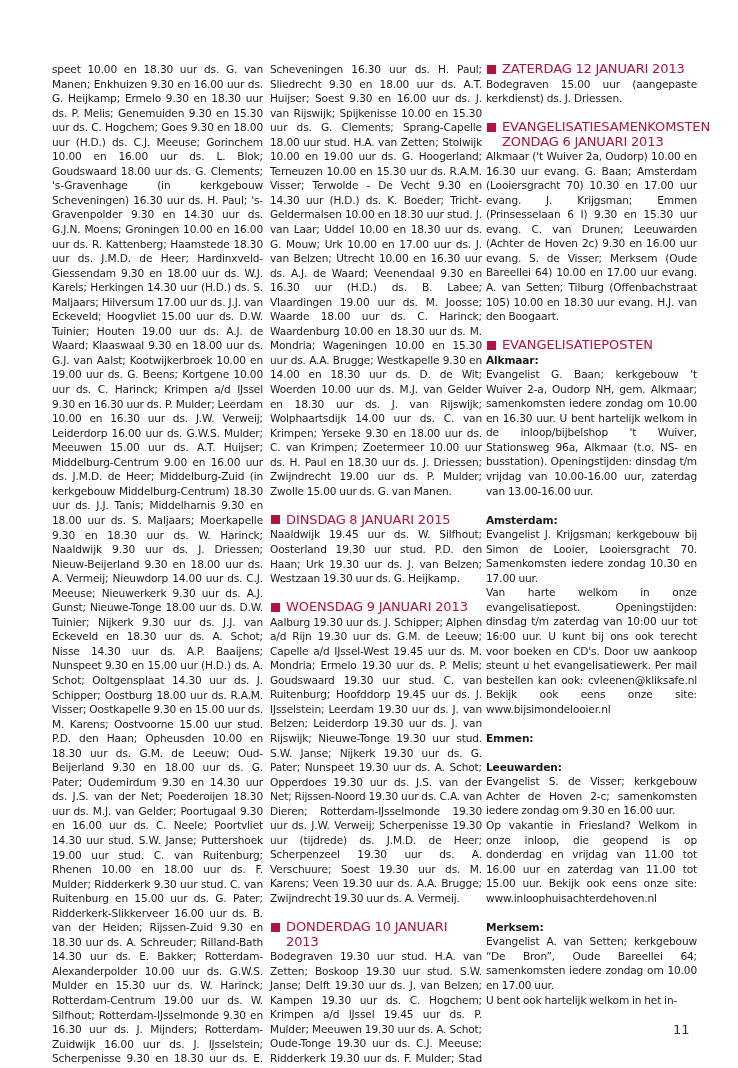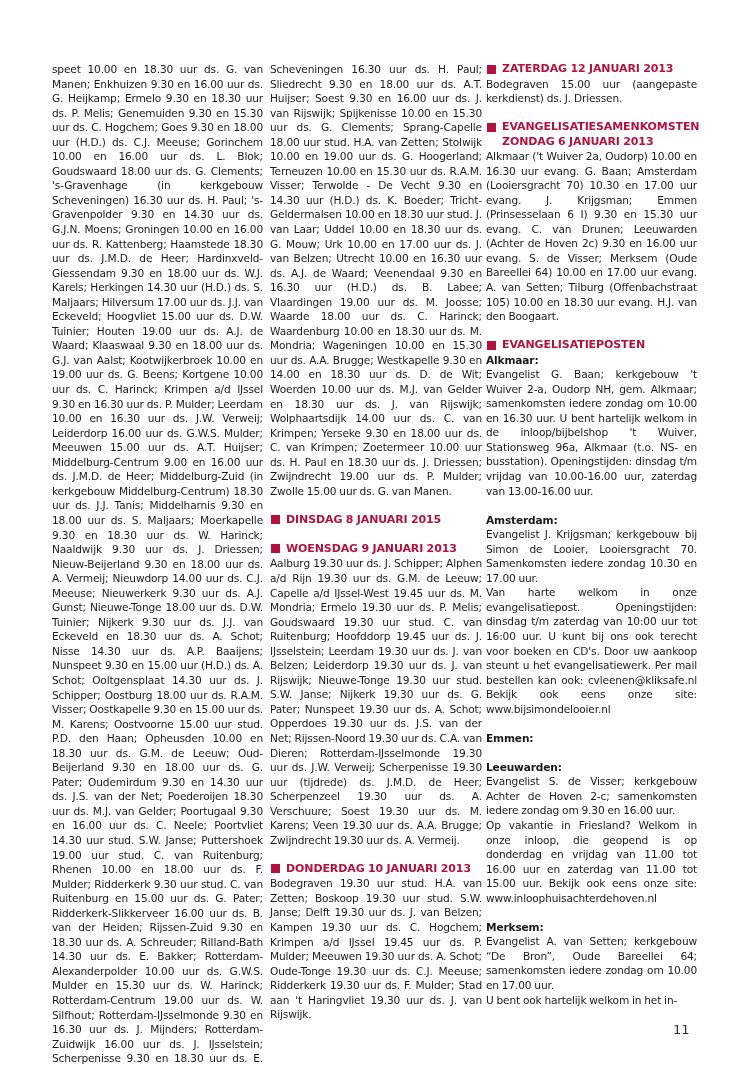--- a/index.html
+++ b/index.html
@@ -5,21 +5,21 @@
   html, body { margin: 0; padding: 0; background: #ffffff; }
   body { width: 738px; height: 1068px; position: relative; overflow: hidden;
          font-family: "DejaVu Sans", "Liberation Sans", sans-serif; color: #1a1a1a; }
   .page { position: absolute; left: 0; top: 0; width: 738px; height: 1068px; }
   .col { position: absolute; top: 62px; font-size: 10.6px; line-height: 14.55px;
          text-align: justify; hyphens: manual; letter-spacing: -0.15px; word-spacing: -0.3px; }
   .col p { margin: 0; }
   #col1 { left: 52px; width: 211px; }
   #col2 { left: 270px; width: 212px; }
   #col3 { left: 486px; width: 211px; }
-  .heading { color: #b3123f; font-weight: bold; font-size: 11px; line-height: 14.5px;
+  .heading { color: #b3123f; font-weight: normal; font-size: 13px; line-height: 14.5px;
              margin: 0; text-align: left; letter-spacing: -0.1px; display: flex; }
   .heading .sq { display: inline-block; width: 9px; height: 9px; background: #b3123f;
                  margin: 2.5px 6px 0 1px; flex: 0 0 auto; }
   .heading .htext { flex: 1 1 auto; }
   .gap { height: 14.5px; }
   .sub { font-weight: bold; margin: 0; }
   .pagenum { position: absolute; left: 673px; top: 1022px; font-size: 13px; color: #333; }
 </style>
 </head>
 <body>
@@ -31,20 +31,21 @@
   </div>
 
   <div class="col" id="col2">
     <p>Scheveningen 16.30 uur ds. H. Paul; Sliedrecht 9.30 en 18.00 uur ds. A.T. Huijser; Soest 9.30 en 16.00 uur ds. J. van Rijswijk; Spijkenisse 10.00 en 15.30 uur ds. G. Clements; Sprang-Capelle 18.00 uur stud. H.A. van Zetten; Stolwijk 10.00 en 19.00 uur ds. G. Hoogerland; Terneuzen 10.00 en 15.30 uur ds. R.A.M. Visser; Terwolde - De Vecht 9.30 en 14.30 uur (H.D.) ds. K. Boeder; Tricht-Geldermalsen 10.00 en 18.30 uur stud. J. van Laar; Uddel 10.00 en 18.30 uur ds. G. Mouw; Urk 10.00 en 17.00 uur ds. J. van Belzen; Utrecht 10.00 en 16.30 uur ds. A.J. de Waard; Veenendaal 9.30 en 16.30 uur (H.D.) ds. B. Labee; Vlaardingen 19.00 uur ds. M. Joosse; Waarde 18.00 uur ds. C. Harinck; Waardenburg 10.00 en 18.30 uur ds. M. Mondria; Wageningen 10.00 en 15.30 uur ds. A.A. Brugge; Westkapelle 9.30 en 14.00 en 18.30 uur ds. D. de Wit; Woerden 10.00 uur ds. M.J. van Gelder en 18.30 uur ds. J. van Rijswijk; Wolphaartsdijk 14.00 uur ds. C. van Krimpen; Yerseke 9.30 en 18.00 uur ds. C. van Krimpen; Zoetermeer 10.00 uur ds. H. Paul en 18.30 uur ds. J. Driessen; Zwijndrecht 19.00 uur ds. P. Mulder; Zwolle 15.00 uur ds. G. van Manen.</p>
 
     <div class="gap"></div>
     <div class="heading">
       <span class="sq"></span>
       <span class="htext">DINSDAG 8 JANUARI 2015</span>
     </div>
+    <p>Naaldwijk 19.45 uur ds. W. Silfhout; Oosterland 19.30 uur stud. P.D. den Haan; Urk 19.30 uur ds. J. van Belzen; Westzaan 19.30 uur ds. G. Heijkamp.</p>
 
     <div class="gap"></div>
     <div class="heading">
       <span class="sq"></span>
       <span class="htext">WOENSDAG 9 JANUARI 2013</span>
     </div>
     <p>Aalburg 19.30 uur ds. J. Schipper; Alphen a/d Rijn 19.30 uur ds. G.M. de Leeuw; Capelle a/d IJssel-West 19.45 uur ds. M. Mondria; Ermelo 19.30 uur ds. P. Melis; Goudswaard 19.30 uur stud. C. van Ruitenburg; Hoofddorp 19.45 uur ds. J. IJsselstein; Leerdam 19.30 uur ds. J. van Belzen; Leiderdorp 19.30 uur ds. J. van Rijswijk; Nieuwe-Tonge 19.30 uur stud. S.W. Janse; Nijkerk 19.30 uur ds. G. Pater; Nunspeet 19.30 uur ds. A. Schot; Opperdoes 19.30 uur ds. J.S. van der Net; Rijssen-Noord 19.30 uur ds. C.A. van Dieren; Rotterdam-IJsselmonde 19.30 uur ds. J.W. Verweij; Scherpenisse 19.30 uur (tijdrede) ds. J.M.D. de Heer; Scherpenzeel 19.30 uur ds. A. Verschuure; Soest 19.30 uur ds. M. Karens; Veen 19.30 uur ds. A.A. Brugge; Zwijndrecht 19.30 uur ds. A. Vermeij.</p>
 
     <div class="gap"></div>
     <div class="heading">

